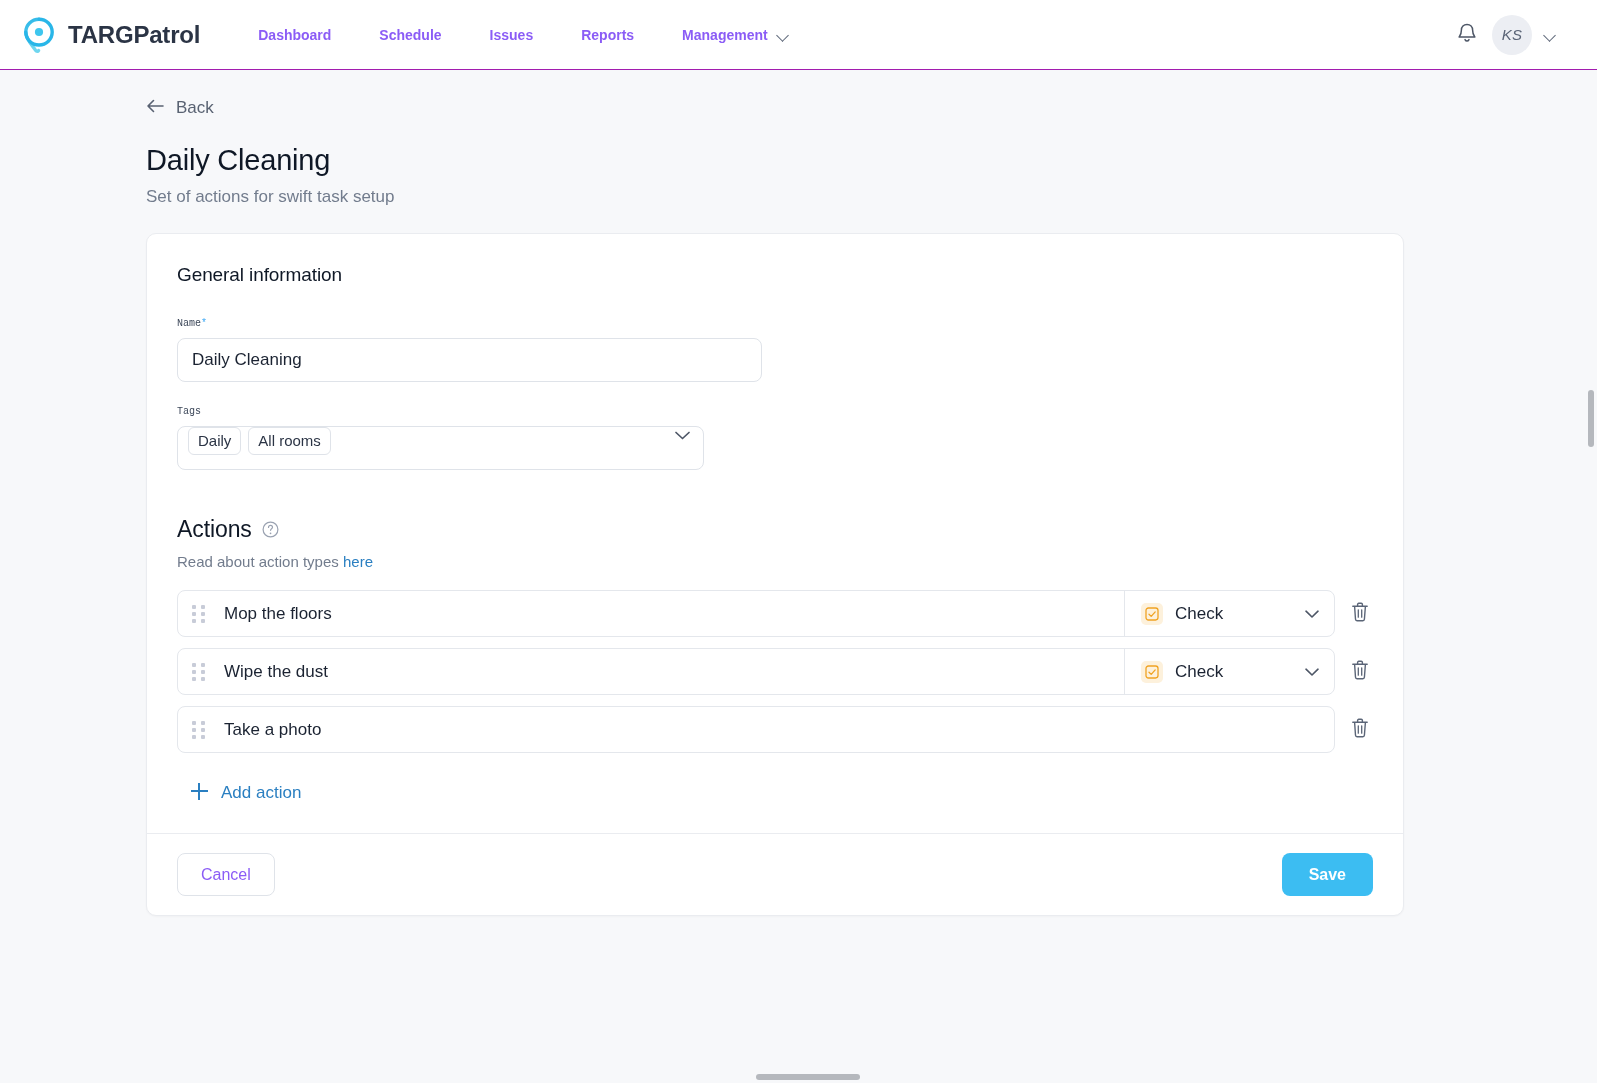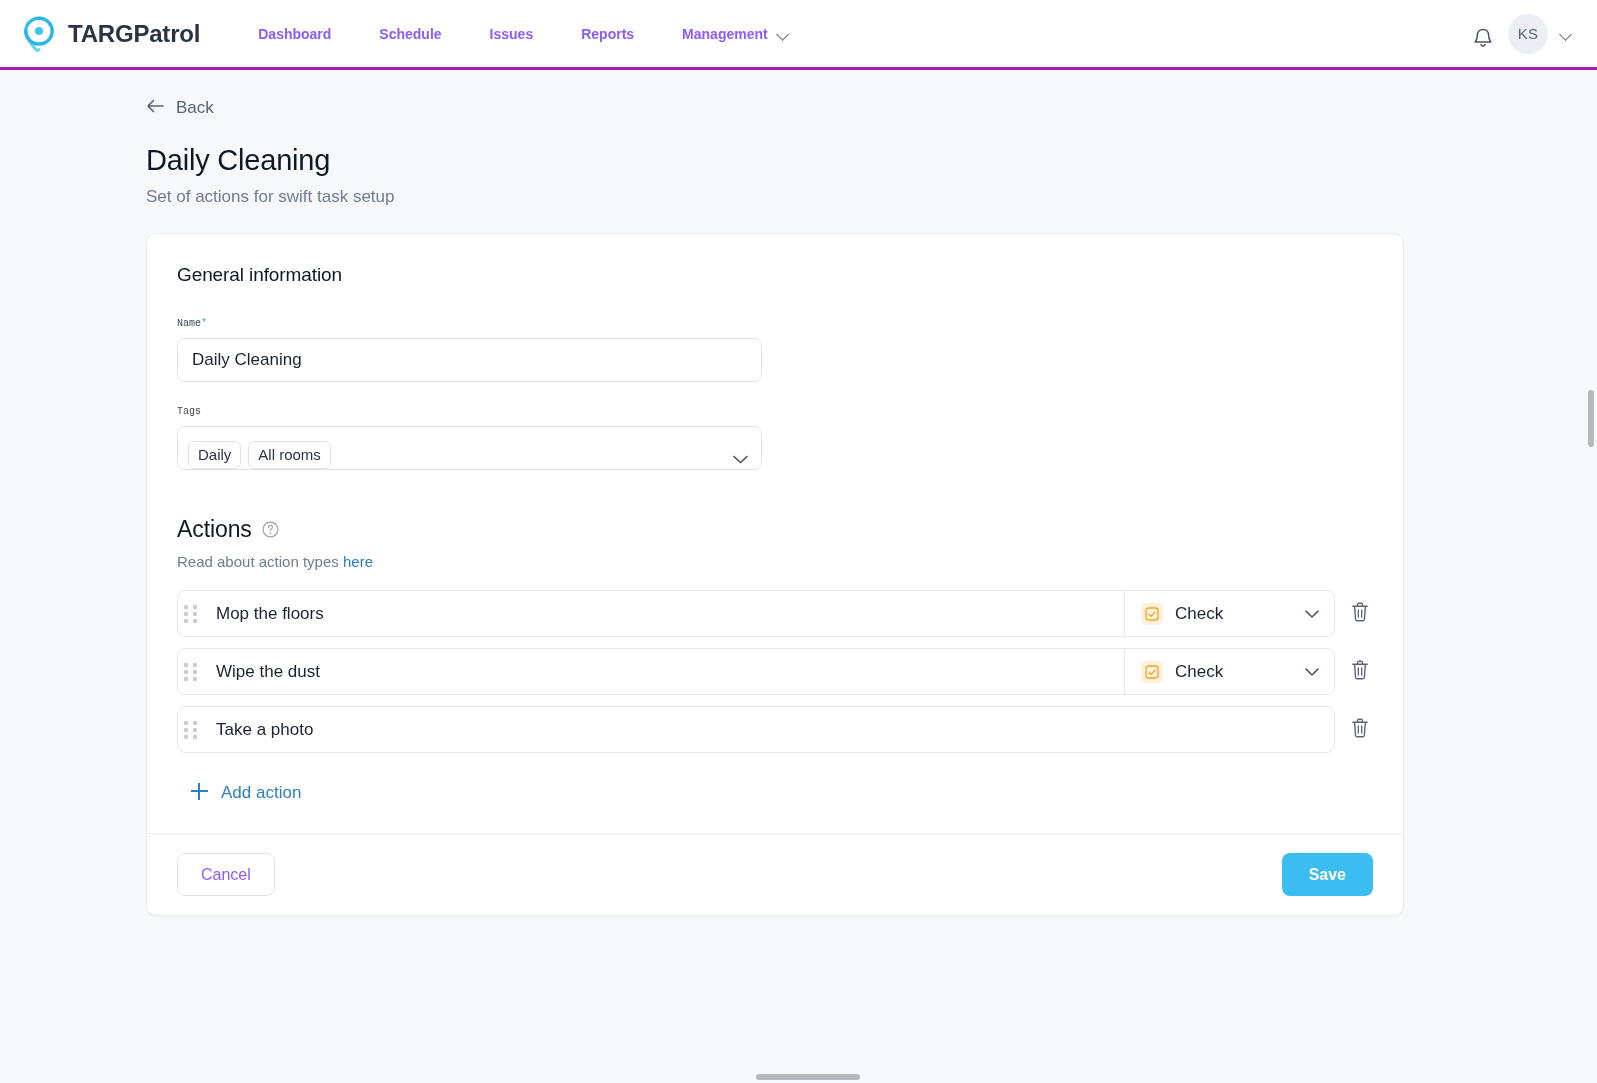--- a/index.html
+++ b/index.html
@@ -9,24 +9,24 @@
     overflow: hidden;
     background: #f7f8fa;
     font-family: "Liberation Sans", sans-serif;
     -webkit-font-smoothing: antialiased;
   }
 
   
   .navbar {
     height: 70px;
     background: #ffffff;
-    border-bottom: 3px solid #a21caf;
-    display: flex;
-    align-items: center;
-    padding: 0 24px 0 22px;
+    border-bottom: 1px solid #a21caf;
+    display: flex;
+    align-items: center;
+    padding: 0 40px 0 22px;
     position: relative;
   }
   .brand {
     display: flex;
     align-items: center;
     gap: 12px;
     margin-right: 34px;
   }
   .brand-logo { width: 34px; height: 36px; display: block; }
   .brand-name {
@@ -61,22 +61,23 @@
     position: absolute;
     left: 1px; top: 0px;
     width: 8px; height: 8px;
     border-right: 1.7px solid #5b6577;
     border-bottom: 1.7px solid #5b6577;
     transform: rotate(45deg);
   }
   .nav-right {
     margin-left: auto;
     display: flex;
-    align-items: flex-end;
+    align-items: center;
     gap: 14px;
+    font-style: italic;
   }
   .bell { width: 22px; height: 24px; cursor: pointer; }
   .avatar-wrap { display: flex; align-items: center; gap: 12px; cursor: pointer; }
   .avatar {
     width: 40px; height: 40px;
     border-radius: 50%;
     background: #eceef3;
     color: #5b6577;
     font-size: 15px;
     display: flex;
@@ -151,26 +152,26 @@
     border-radius: 8px;
     padding: 0 14px;
     font-size: 17px;
     color: #1b2332;
     font-family: "Liberation Sans", sans-serif;
     background: #fff;
     outline: none;
   }
 
   .tags-control {
-    width: 585px;
+    width: 527px;
     height: 44px;
     border: 1px solid #dfe3e9;
     border-radius: 8px;
     display: flex;
-    align-items: flex-end;
+    align-items: flex-start;
     padding: 0 12px 0 10px;
     gap: 7px;
     background: #fff;
     cursor: pointer;
   }
   .chip {
     border: 1px solid #dfe3e9;
     border-radius: 6px;
     padding: 3px 9px;
     font-size: 15px;
@@ -210,21 +211,21 @@
     margin-bottom: 11px;
   }
   .action-box {
     flex: 1;
     height: 47px;
     border: 1px solid #e4e7ec;
     border-radius: 8px;
     background: #fff;
     display: flex;
     align-items: center;
-    padding-left: 6px;
+    padding-left: 14px;
     overflow: hidden;
   }
   .drag-handle {
     width: 14px;
     display: grid;
     grid-template-columns: repeat(2, 4px);
     grid-gap: 3px 5px;
     cursor: grab;
     margin-right: 16px;
     flex: 0 0 auto;

